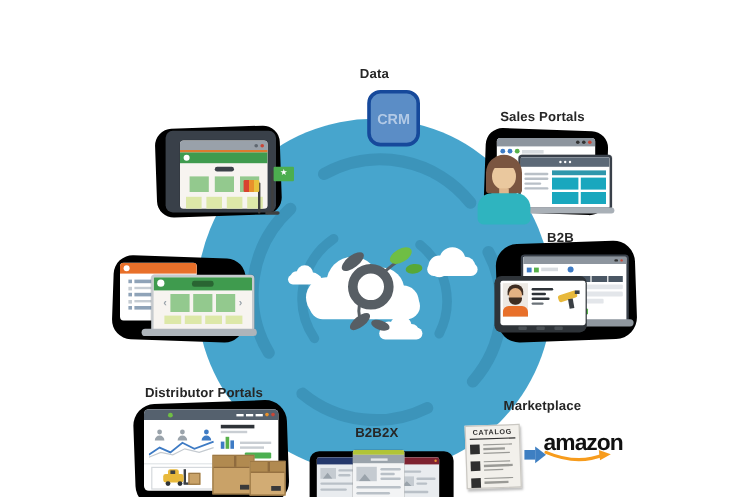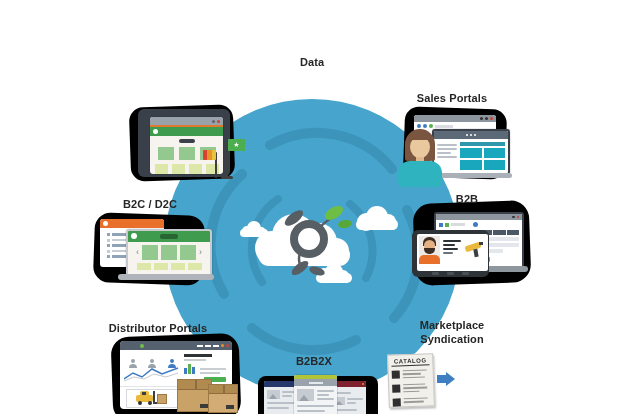--- a/index.html
+++ b/index.html
@@ -100,26 +100,30 @@
       <ellipse cx="334" cy="181" rx="10" ry="5.5" style="fill:var(--leaf-green,#6FBE44)" transform="rotate(-30 334 181)"></ellipse>
       <ellipse cx="345" cy="192" rx="7" ry="4" fill="#57A838" transform="rotate(-8 345 192)"></ellipse>
       <ellipse cx="300" cy="236" rx="10" ry="4.5" style="fill:var(--ring-gray,#575E64)" transform="rotate(-38 300 236)"></ellipse>
       <ellipse cx="317" cy="239" rx="8" ry="4" style="fill:var(--ring-gray,#575E64)" transform="rotate(18 317 239)"></ellipse>
     </g>
   </svg>
 
   <div class="label" style="left:282px;top:24px;width:60px">Data</div>
   <div class="label" style="left:392px;top:60px;width:120px">Sales Portals</div>
   <div class="label" style="left:437px;top:161px;width:60px">B2B</div>
-  <div class="label" style="left:90px;top:166px;width:120px">B2C / D2C</div>
-  <div class="label" style="left:78px;top:290px;width:160px">Distributor Portals</div>
+  <div class="label" style="left:90px;top:290px;width:160px">Distributor Portals</div>
   <div class="label" style="left:274px;top:323px;width:80px">B2B2X</div>
-  <div class="label" style="left:392px;top:287px;width:120px">Marketplace</div>
-  <div class="label" style="left:392px;top:301px;width:120px">Syndication</div>
-
+  <div class="label" style="left:392px;top:301px;width:120px">Marketplace</div>
+
+  <div class="abs" style="left:306px;top:43px;width:38px;height:41px;border-radius:11px;z-index:3;
+              background:var(--hub-fill,#5B8DC6);border:3px solid var(--crm-border,#16499B);
+              display:flex;align-items:center;justify-content:center;font-weight:bold;font-size:12px;
+              color:var(--hub-text,#B3CAE6)">
+    <span>CRM</span>
+  </div>
 
   <div class="dev" style="left:126px;top:68px;width:124px;height:90px">
     <div class="blob" style="left:4px;top:6px;width:104px;height:74px;transform:rotate(-2deg)"></div>
     <div class="abs" style="left:12px;top:9px;width:92px;height:68px;background:#394049;border-radius:6px;z-index:2"></div>
     <div class="win" style="left:24px;top:17px;width:73px;height:57px;background:#F7F4F0">
       <div class="bhdr" style="background:var(--gray-bar,#99A1AA)">
         <span class="dot" style="background:#5F6770"></span>
           <span class="dot" style="background:#C94536"></span>
       </div>
       <div style="height:2px;background:#DD7A2F"></div>
@@ -498,15 +502,22 @@
           <div class="cat-lines" style="flex:1">
             <i style="width:24px"></i>
             <i style="width:20px"></i>
           </div>
         </div>
     </div>
     <div class="abs" style="left:51px;top:56px;display:flex;align-items:center;z-index:4">
       <i style="width:9px;height:8px;background:var(--arrow-blue,#3E7FC2);display:inline-block"></i>
       <i style="width:0;height:0;border-left:9px solid var(--arrow-blue,#3E7FC2);border-top:7px solid transparent;border-bottom:7px solid transparent;display:inline-block"></i>
     </div>
+    <div class="abs" style="left:67px;top:44px;z-index:4">
+      <div style="font-weight:bold;font-size:19px;letter-spacing:-.8px;color:#111;line-height:19px">amazon</div>
+      <svg width="62" height="13" viewBox="0 0 62 13" style="display:block;margin-top:-4px">
+        <path d="M2 2 Q 28 13 50 4" fill="none" stroke="var(--amazon-orange,#F79C1D)" stroke-width="2.6" stroke-linecap="round"></path>
+        <polygon points="46,0 56,3.5 47,8.5" fill="var(--amazon-orange,#F79C1D)"></polygon>
+      </svg>
+    </div>
   </div>
 
 </div>
 
 </body></html>

